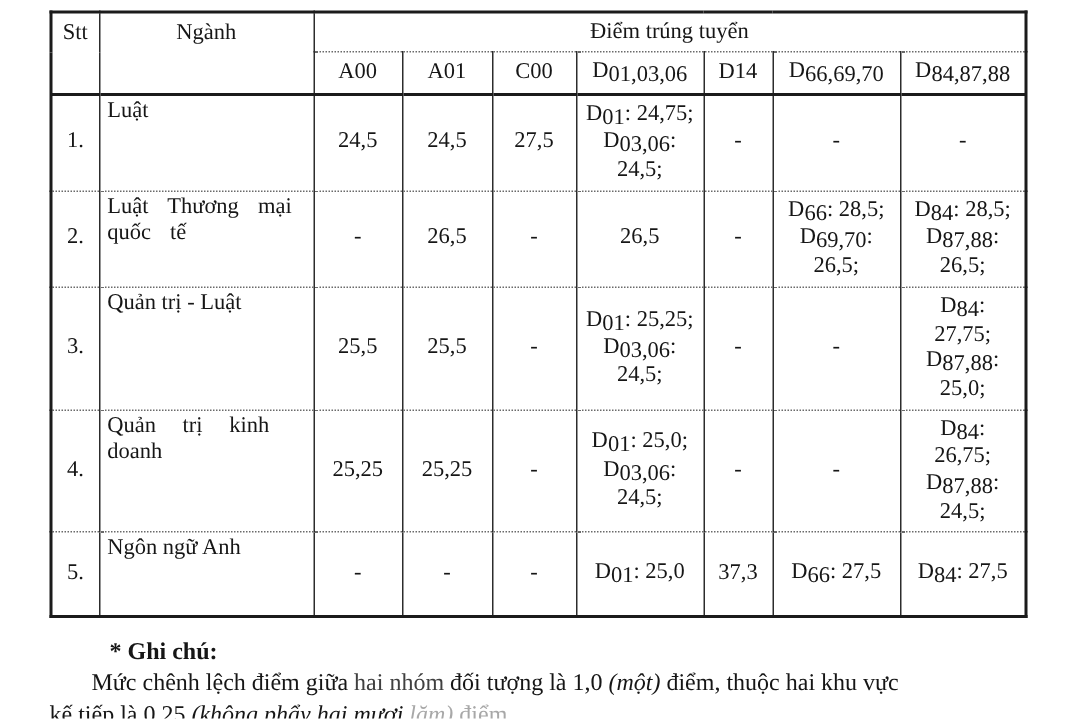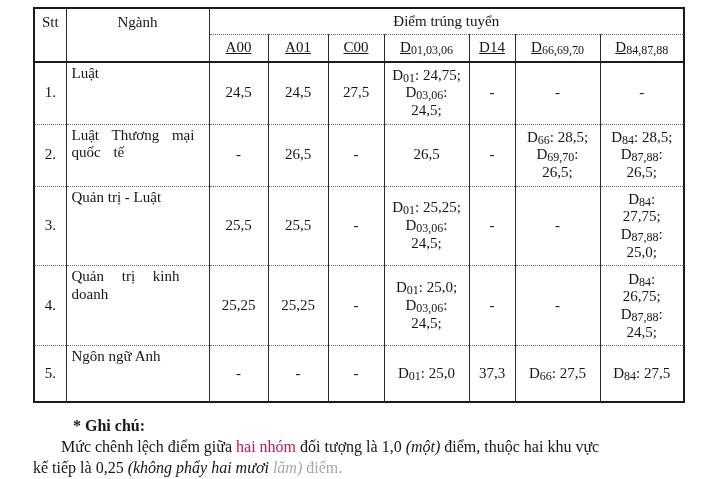--- a/index.html
+++ b/index.html
@@ -12,38 +12,38 @@
   table.scores {
     border-collapse:collapse; table-layout:fixed; width:650px;
     border:2px solid #1b1b1b;
   }
   th, td {
     border-left:1px solid #2c2c2c; border-right:1px solid #2c2c2c;
     font-weight:normal; font-size:15px; box-sizing:border-box;
     padding:4px 3px; overflow:hidden;
   }
   tr.hA th { height:24px; }
-  tr.hB th { height:27px; text-align:center; vertical-align:middle; border-bottom:2px solid #1b1b1b;text-decoration:underline; }
+  tr.hB th { height:27px; text-align:center; vertical-align:middle; border-bottom:2px solid #1b1b1b; }
   th.span-h { text-align:center; vertical-align:middle; border-bottom:1px dotted #6a6a6a;font-family:Liberation Serif, serif; }
   th.stt-h, th.nganh-h { vertical-align:top; text-align:center; padding-top:5px; border-bottom:2px solid #1b1b1b; }
 
   tbody td { vertical-align:middle; text-align:center; white-space:pre-line; line-height:1.18; }
   tbody td.nganh { text-align:left; vertical-align:top; padding:2px 5px; }
   tbody tr + tr td { border-top:1px dotted #6a6a6a; }
   tr.r1 { height:54px; } tr.r2 { height:59px; } tr.r3 { height:72px; }
   tr.r4 { height:80px; } tr.r5 { height:56px; }
   td.spread9  { word-spacing:9px; }
   td.spread14 { word-spacing:14px; }
-  sub { font-size:12px; line-height:1; vertical-align:-0.18em; letter-spacing:0; }
+  sub { font-size:15px; line-height:1; vertical-align:-0.18em; letter-spacing:0; }
 
   .notes { margin-top:12px; width:662px; font-size:16px; line-height:21px; }
   .note-heading { font-weight:bold; margin-left:40px; }
   .indent { text-indent:28px; }
   .i { font-style:italic; }
-  .fade1 { color:#be185d; }
+  .fade1 { color:#404040; }
   .fade2 { color:#a8a8a8; }
 </style>
 </head>
 <body>
 
 <div class="page">
 
   <table class="scores">
     <colgroup>
       <col style="width:32px">

